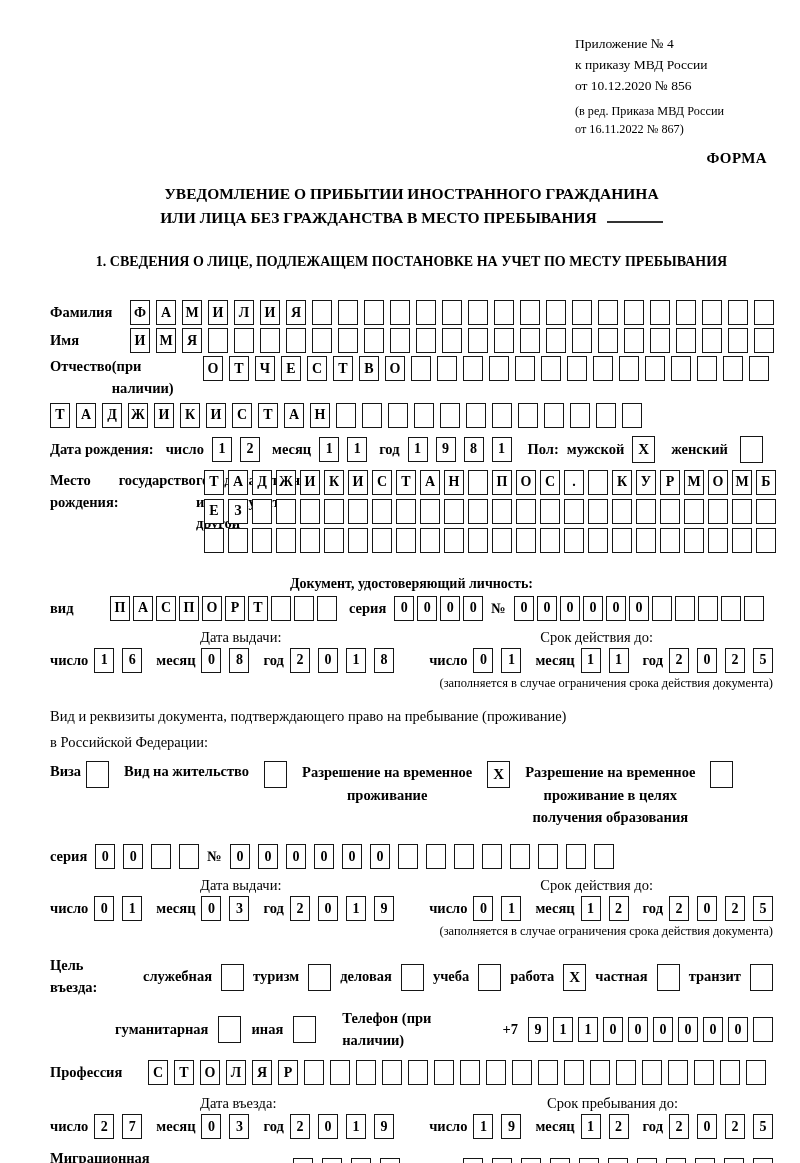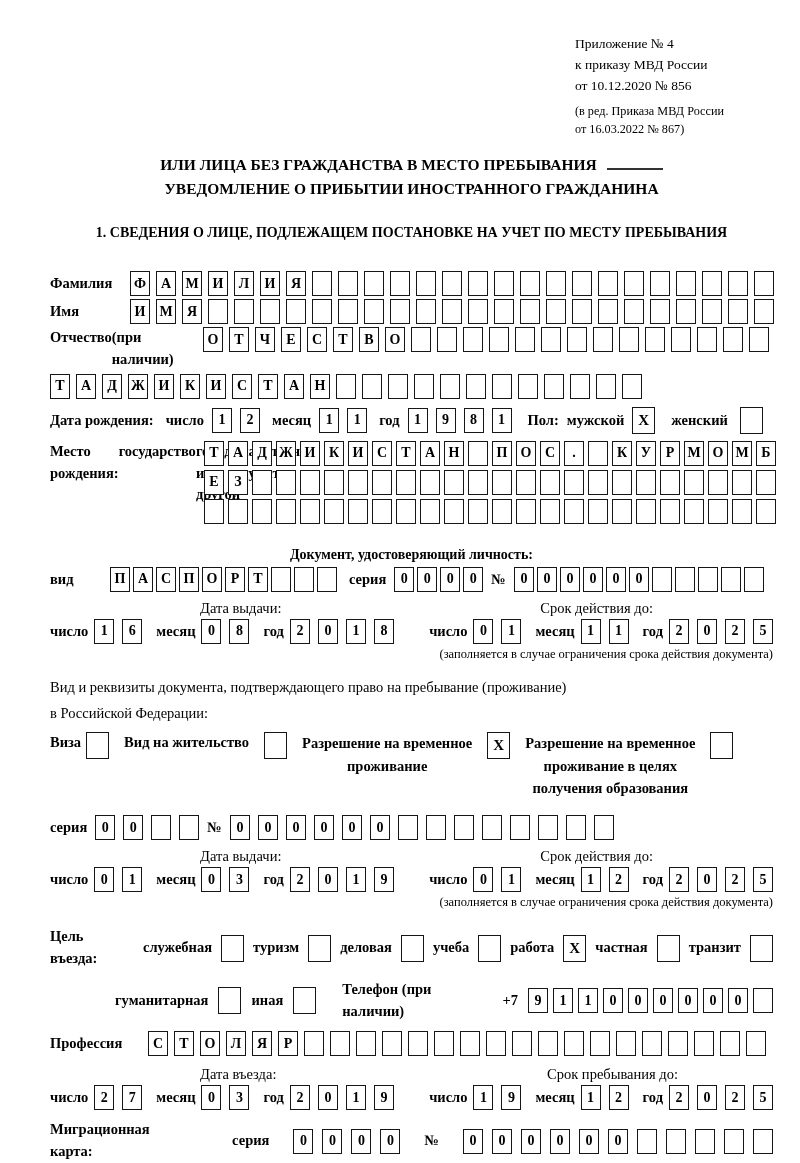--- a/index.html
+++ b/index.html
@@ -64,28 +64,29 @@
 </head>
 <body>
 
 <div class="page">
 
   <div class="appendix">
     <div>Приложение № 4</div>
     <div>к приказу МВД России</div>
     <div>от 10.12.2020 № 856</div>
     <div class="amend first">(в ред. Приказа МВД России</div>
-    <div class="amend">от 16.03.2022 № 867)</div>
-  </div>
+    <div class="amend">от 16.11.2022 № 867)</div>
+  </div>
+  <div class="forma">ФОРМА</div>
 
   <div class="title">
+    <div>УВЕДОМЛЕНИЕ О ПРИБЫТИИ ИНОСТРАННОГО ГРАЖДАНИНА</div>
     <div>
       <span>ИЛИ ЛИЦА БЕЗ ГРАЖДАНСТВА В МЕСТО ПРЕБЫВАНИЯ</span><span class="uline"></span>
     </div>
-    <div>УВЕДОМЛЕНИЕ О ПРИБЫТИИ ИНОСТРАННОГО ГРАЖДАНИНА</div>
   </div>
 
   <div class="sec-head">1. СВЕДЕНИЯ О ЛИЦЕ, ПОДЛЕЖАЩЕМ ПОСТАНОВКЕ НА УЧЕТ ПО МЕСТУ ПРЕБЫВАНИЯ</div>
 
   <div class="frow" style="margin-top:30px">
     <span class="lab w80">Фамилия</span>
     <span class="cells">
         <span class="cell">Ф</span>
         <span class="cell">А</span>
         <span class="cell">М</span>

